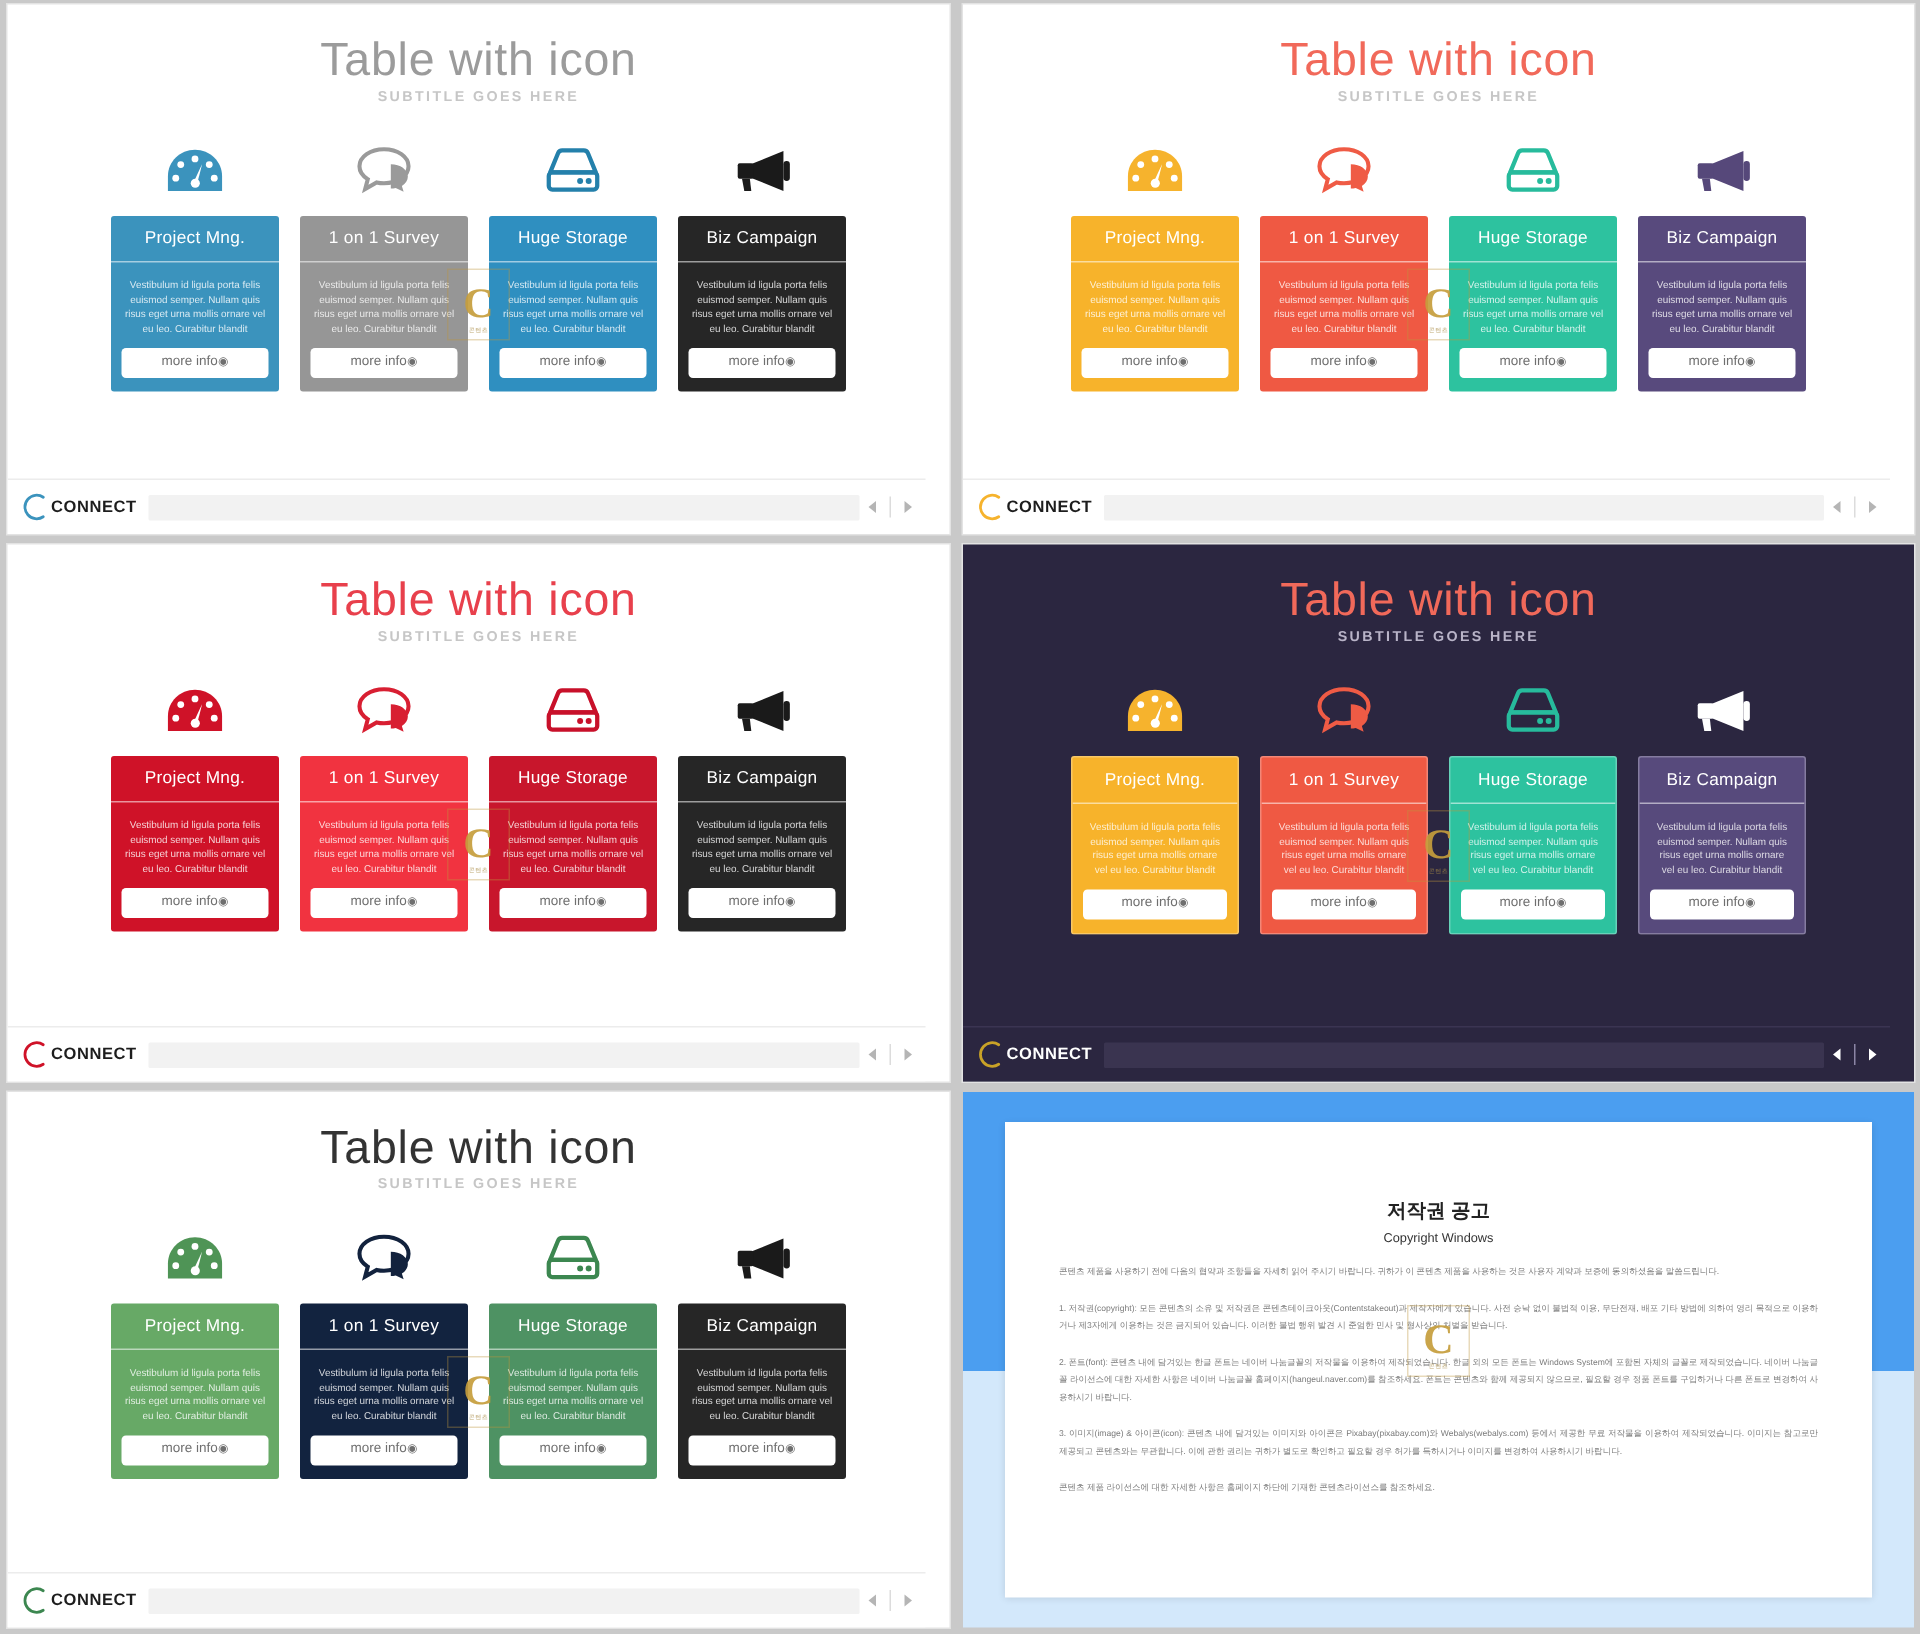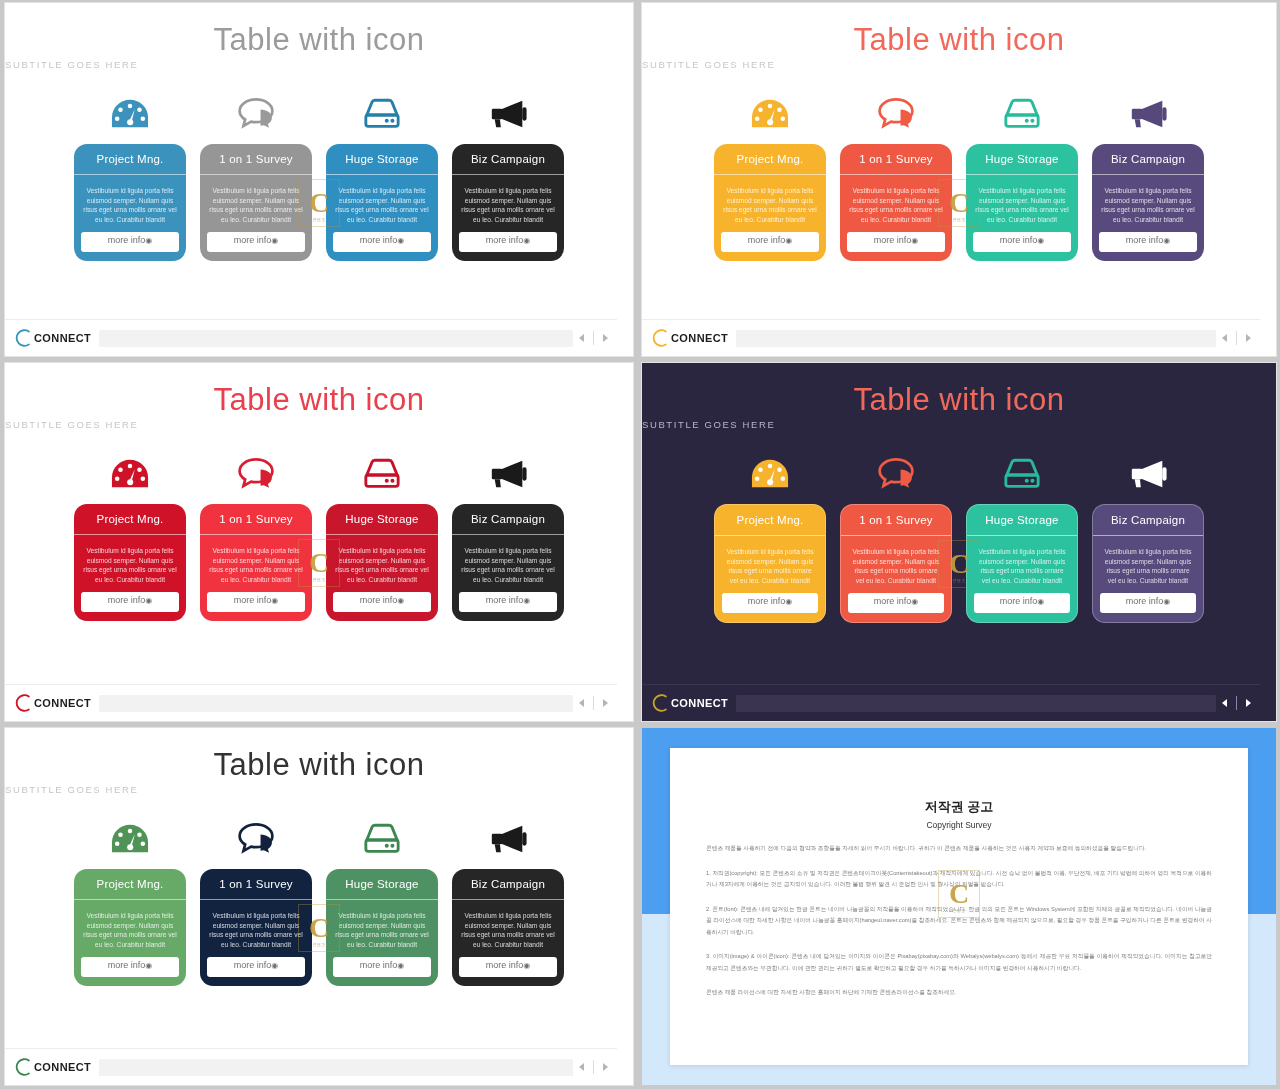--- a/index.html
+++ b/index.html
@@ -27,40 +27,40 @@
   .slide.dark{background:#2b2640;}
   
   .title{
     text-align:center;font-weight:400;
     letter-spacing:.5px;
     margin:0;padding-top:20px;
     font-size:31px;line-height:34px;
     color:#9b9b9b;
   }
   .subtitle{
-    text-align:left;font-size:9.5px;letter-spacing:1.6px;
-    color:#c6c6c6;margin:2px 0 0 0;font-weight:400;
+    text-align:center;font-size:9.5px;letter-spacing:1.6px;
+    color:#c6c6c6;margin:2px 0 0 0;font-weight:700;
   }
   .slide.dark .subtitle{color:#b9b4c8;}
   
   .icons{
     display:flex;margin:22px auto 0 auto;width:490px;
     justify-content:space-between;
   }
   .iconbox{
     width:112px;height:44px;display:flex;align-items:center;justify-content:center;
   }
   .iconbox svg{display:block;}
   
   .cards{
     display:flex;margin:8px auto 0 auto;width:490px;
     justify-content:space-between;position:relative;
   }
   .card{
-    width:112px;border-radius:13px;
+    width:112px;border-radius:2px;
     display:flex;flex-direction:column;
     box-sizing:border-box;
     overflow:hidden;
   }
   .card-head{
     text-align:center;font-size:11.5px;color:#fff;
     padding:9px 2px 9px 2px;
     letter-spacing:.2px;
     border-bottom:1px solid rgba(255,255,255,.55);
   }
@@ -548,21 +548,21 @@
             <div class="nav next"></div>
           </div>
         </div>
       </div>
     </div>
     <div class="cell">
       <div class="cp-slide">
         <div class="cp-blue"></div>
         <div class="cp-paper">
           <div class="cp-title">저작권 공고</div>
-          <div class="cp-sub">Copyright Survey</div>
+          <div class="cp-sub">Copyright Windows</div>
           <p class="cp-p">콘텐츠 제품을 사용하기 전에 다음의 협약과 조항들을 자세히 읽어 주시기 바랍니다. 귀하가 이 콘텐츠 제품을 사용하는 것은 사용자 계약과 보증에 동의하셨음을 말씀드립니다.</p>
           <p class="cp-p">1. 저작권(copyright): 모든 콘텐츠의 소유 및 저작권은 콘텐츠테이크아웃(Contentstakeout)과 제작자에게 있습니다. 사전 승낙 없이 불법적 이용, 무단전재, 배포 기타 방법에 의하여 영리 목적으로 이용하거나 제3자에게 이용하는 것은 금지되어 있습니다. 이러한 불법 행위 발견 시 준엄한 민사 및 형사상의 처벌을 받습니다.</p>
           <p class="cp-p">2. 폰트(font): 콘텐츠 내에 담겨있는 한글 폰트는 네이버 나눔글꼴의 저작물을 이용하여 제작되었습니다. 한글 외의 모든 폰트는 Windows System에 포함된 자체의 글꼴로 제작되었습니다. 네이버 나눔글꼴 라이선스에 대한 자세한 사항은 네이버 나눔글꼴 홈페이지(hangeul.naver.com)를 참조하세요. 폰트는 콘텐츠와 함께 제공되지 않으므로, 필요할 경우 정품 폰트를 구입하거나 다른 폰트로 변경하여 사용하시기 바랍니다.</p>
           <p class="cp-p">3. 이미지(image) &amp; 아이콘(icon): 콘텐츠 내에 담겨있는 이미지와 아이콘은 Pixabay(pixabay.com)와 Webalys(webalys.com) 등에서 제공한 무료 저작물을 이용하여 제작되었습니다. 이미지는 참고로만 제공되고 콘텐츠와는 무관합니다. 이에 관한 권리는 귀하가 별도로 확인하고 필요할 경우 허가를 득하시거나 이미지를 변경하여 사용하시기 바랍니다.</p>
           <p class="cp-p">콘텐츠 제품 라이선스에 대한 자세한 사항은 홈페이지 하단에 기재한 콘텐츠라이선스를 참조하세요.</p>
           <div class="wm" style="top:46%">
             <span>C</span>
             <small>콘텐츠</small>
           </div>
         </div>

